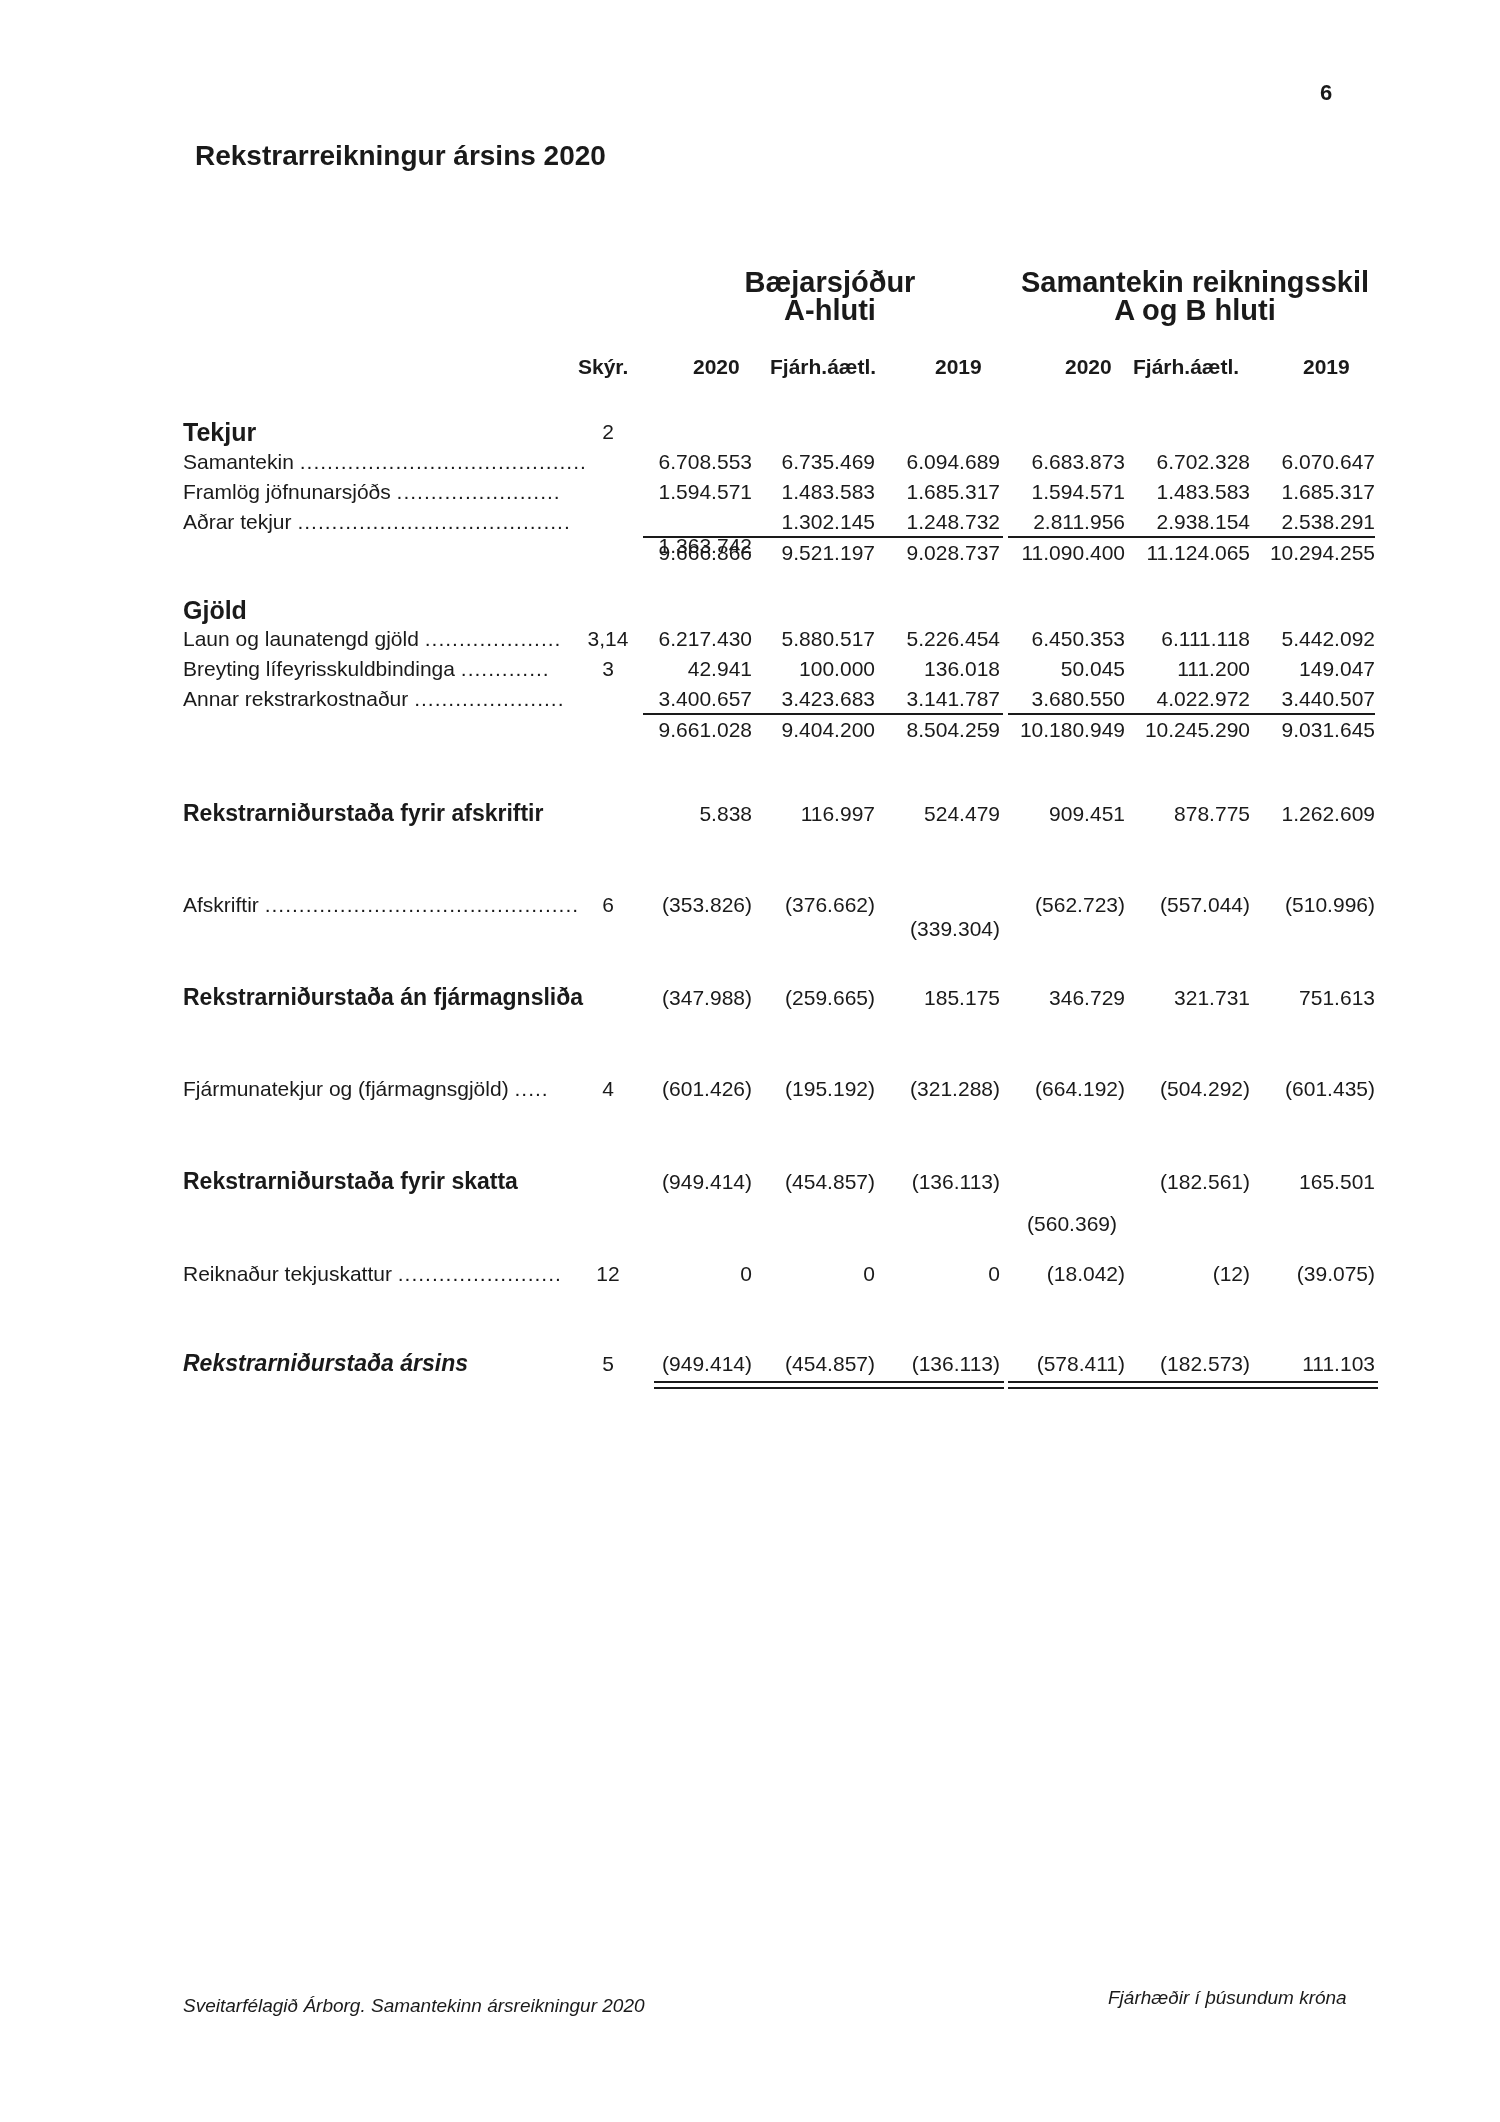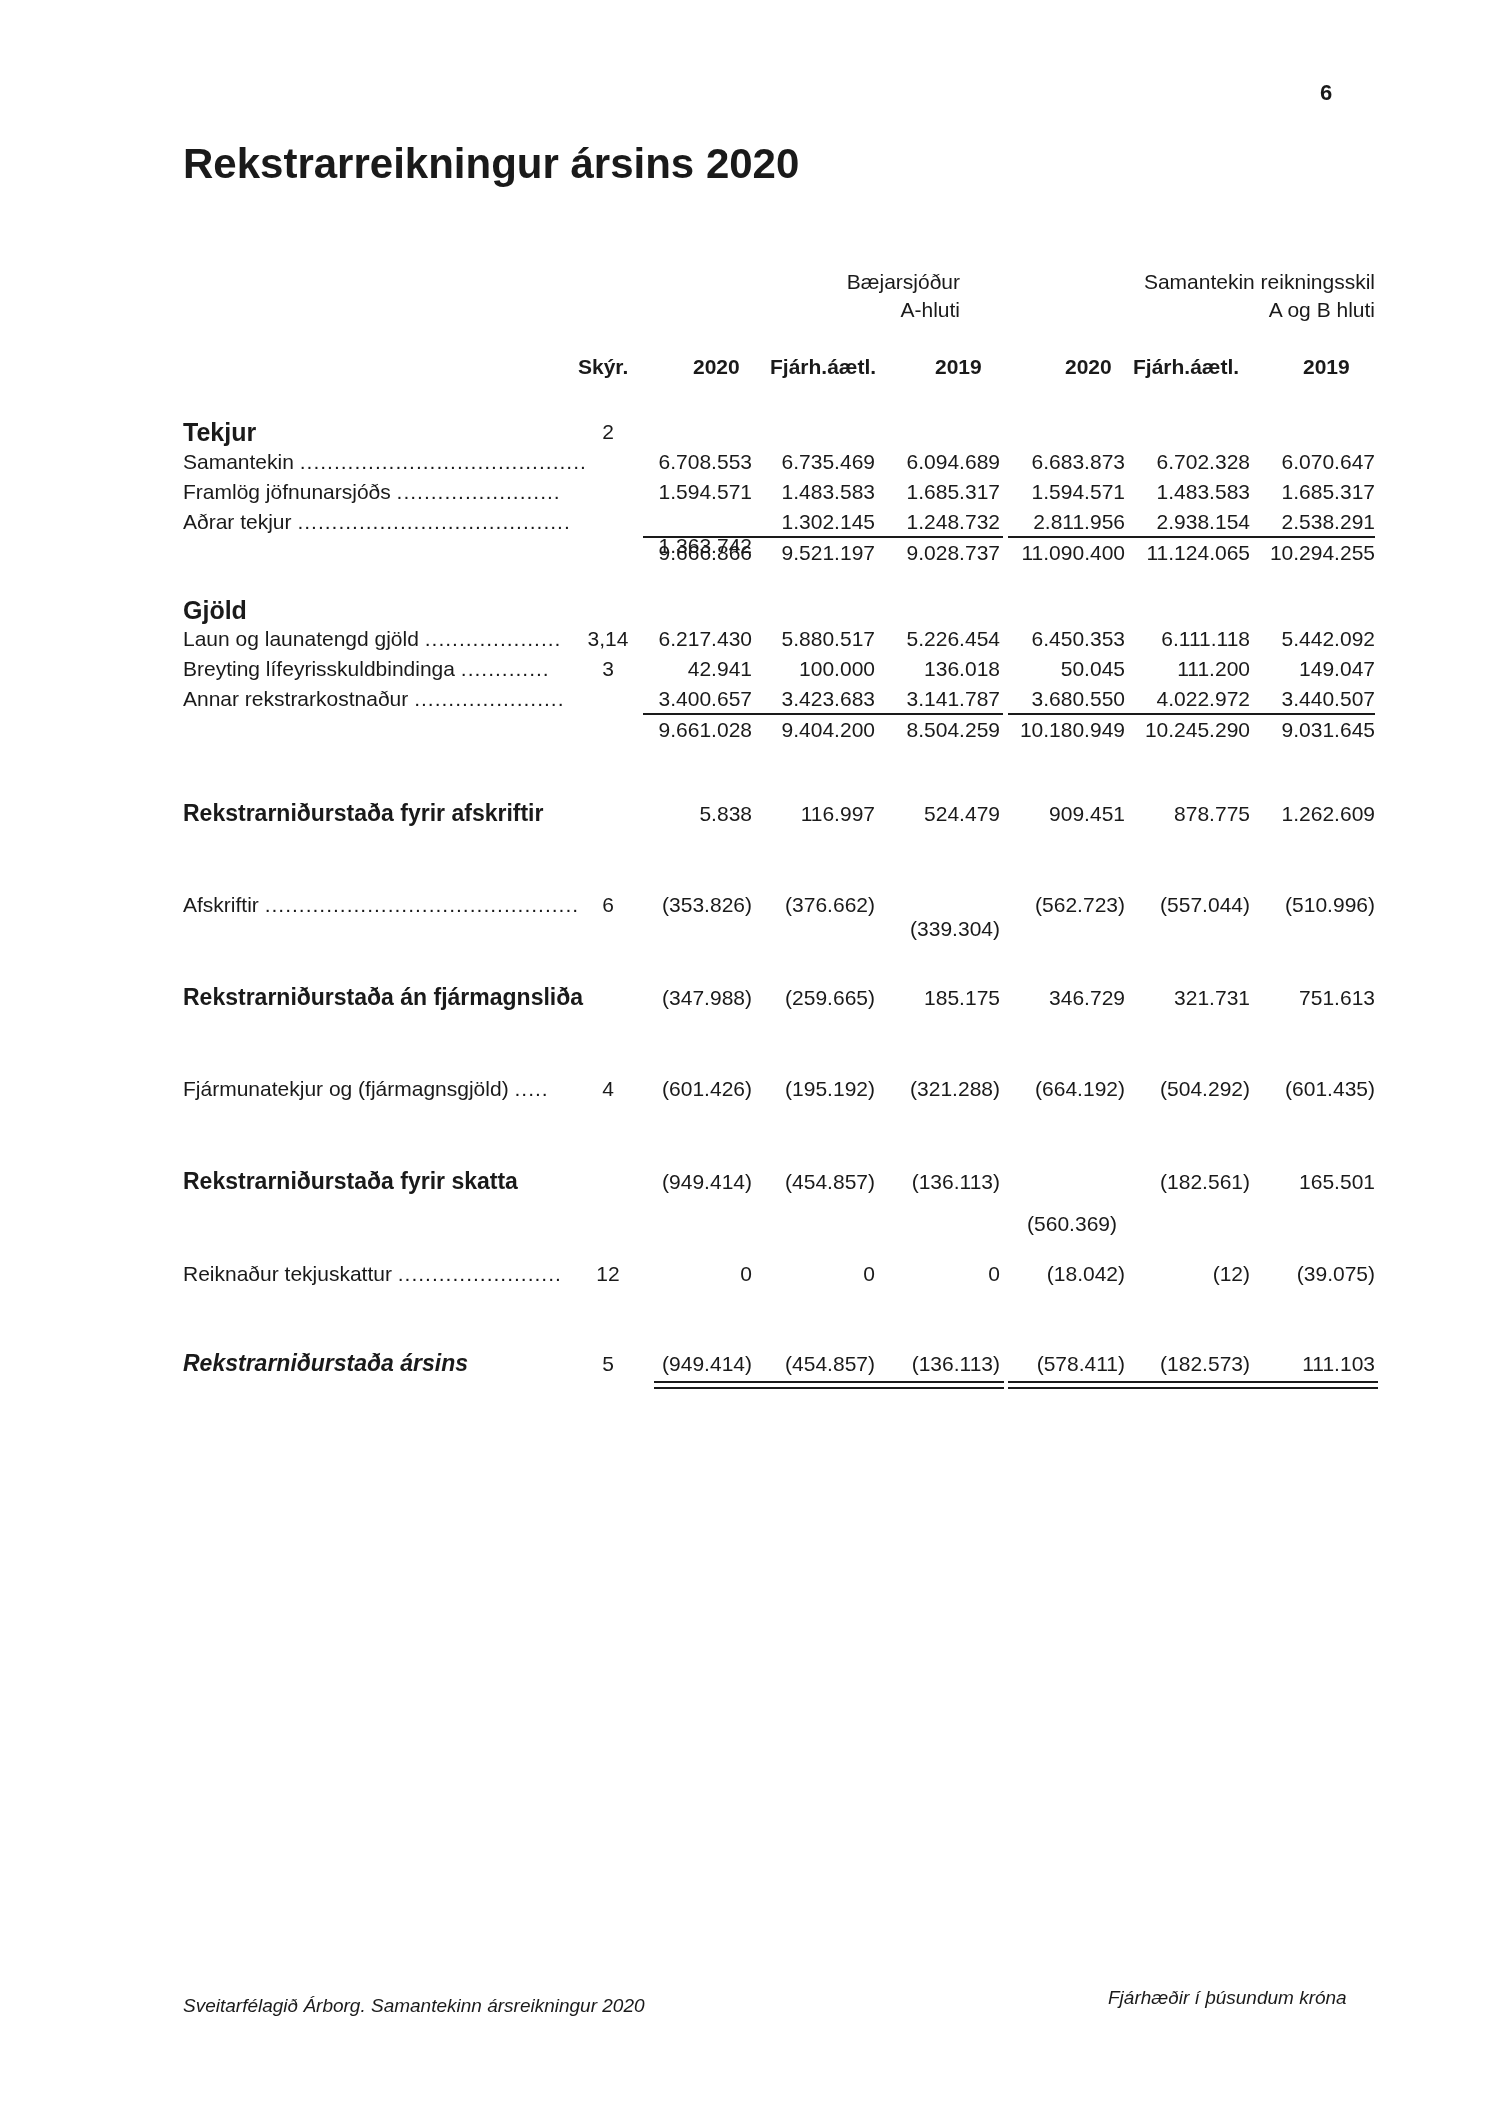--- a/index.html
+++ b/index.html
@@ -1,21 +1,21 @@
 <!DOCTYPE html>
 <html><head>
 <meta charset="utf-8">
 <style>
   html, body { margin:0; padding:0; background:#ffffff; }
   body { width:1500px; height:2122px; position:relative; overflow:hidden;
          font-family:"Liberation Sans", sans-serif; color:#1a1a1a; }
   .abs { position:absolute; white-space:nowrap; }
   .page-num { left:1320px; top:80px; font-size:22px; font-weight:bold; }
-  .title { left:183px; top:140px; font-size:42px; font-weight:bold; }
-  .grp-hdr { font-size:21px; font-weight:normal; text-align:right; line-height:28px; }
+  .title { left:195px; top:140px; font-size:28px; font-weight:bold; }
+  .grp-hdr { font-size:29px; font-weight:bold; text-align:center; line-height:28px; }
   .col-hdr { font-size:21px; font-weight:bold; }
   .row-label { left:183px; font-size:21px; }
   .section { left:183px; font-size:25px; font-weight:bold; }
   .bold-label { left:183px; font-size:23px; font-weight:bold; }
   .note { font-size:21px; text-align:center; width:60px; }
   .num { font-size:21px; text-align:right; width:120px; }
   .rule { position:absolute; height:2px; background:#1a1a1a; }
   .footer { font-size:19px; font-style:italic; }
   .dots { letter-spacing:1px; }
 </style>

